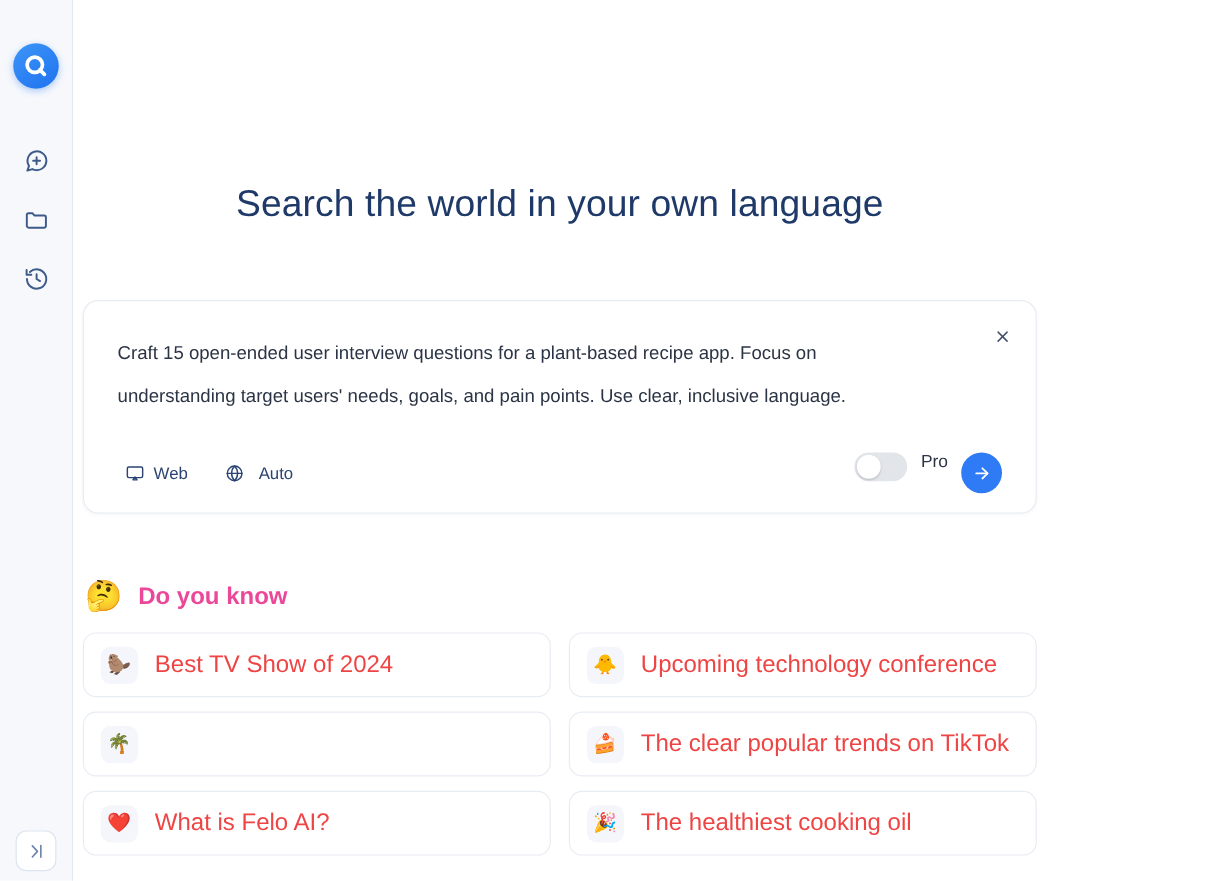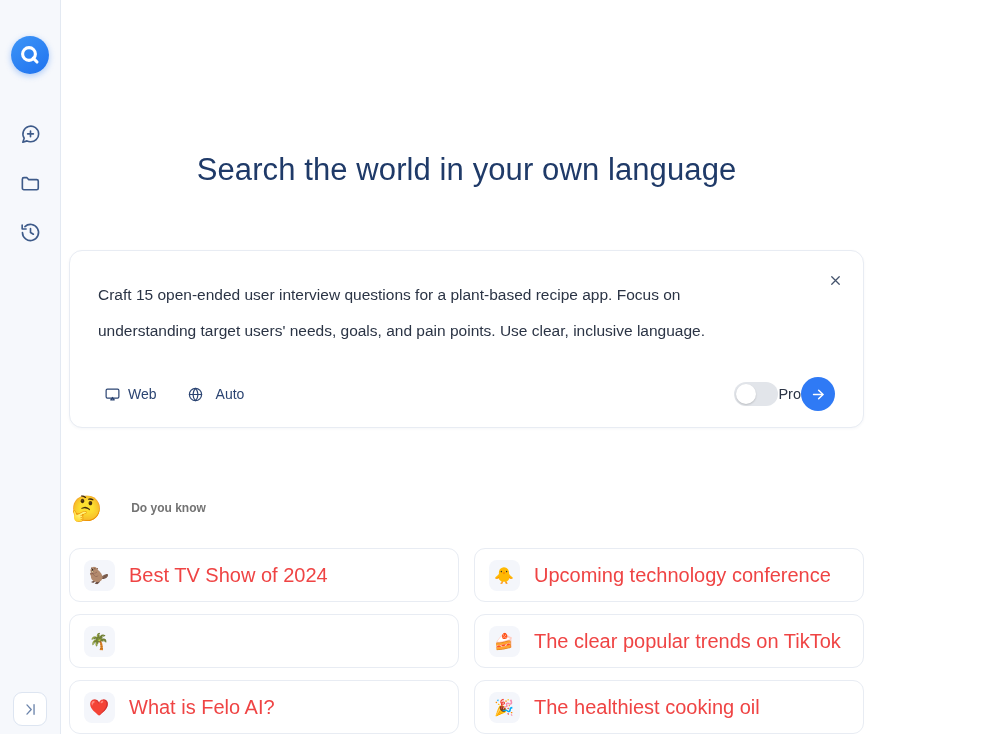--- a/index.html
+++ b/index.html
@@ -125,21 +125,22 @@
     color: #2b4472;
     font-size: 14px;
     cursor: pointer;
     padding: 4px 6px;
     border-radius: 7px;
   }
   #chip-auto { margin-left: 18px; gap: 12px; }
   .toolbar-right {
     margin-left: auto;
     display: flex;
-    align-items: center;
+    align-items: flex-start;
+    gap: 11px;
   }
   .toggle {
     width: 44px; height: 24px;
     border-radius: 12px;
     background: #e2e5ea;
     position: relative;
     cursor: pointer;
     flex: 0 0 44px;
   }
   .toggle .knob {
@@ -167,24 +168,24 @@
   
   .section-head {
     display: flex;
     align-items: center;
     gap: 13px;
     margin-top: 57px;
     padding-left: 2px;
   }
   .section-emoji { font-size: 25px; line-height: 1; }
   .section-title {
-    color: #737373;
-    font-size: 12px;
+    color: #ec4899;
+    font-size: 20px;
     font-weight: 700;
-    margin: 16px;
+    margin: 0;
   }
 
   .cards-grid {
     margin-top: 17px;
     display: grid;
     grid-template-columns: 390px 390px;
     column-gap: 15px;
     row-gap: 12px;
   }
   .sugg-card {

